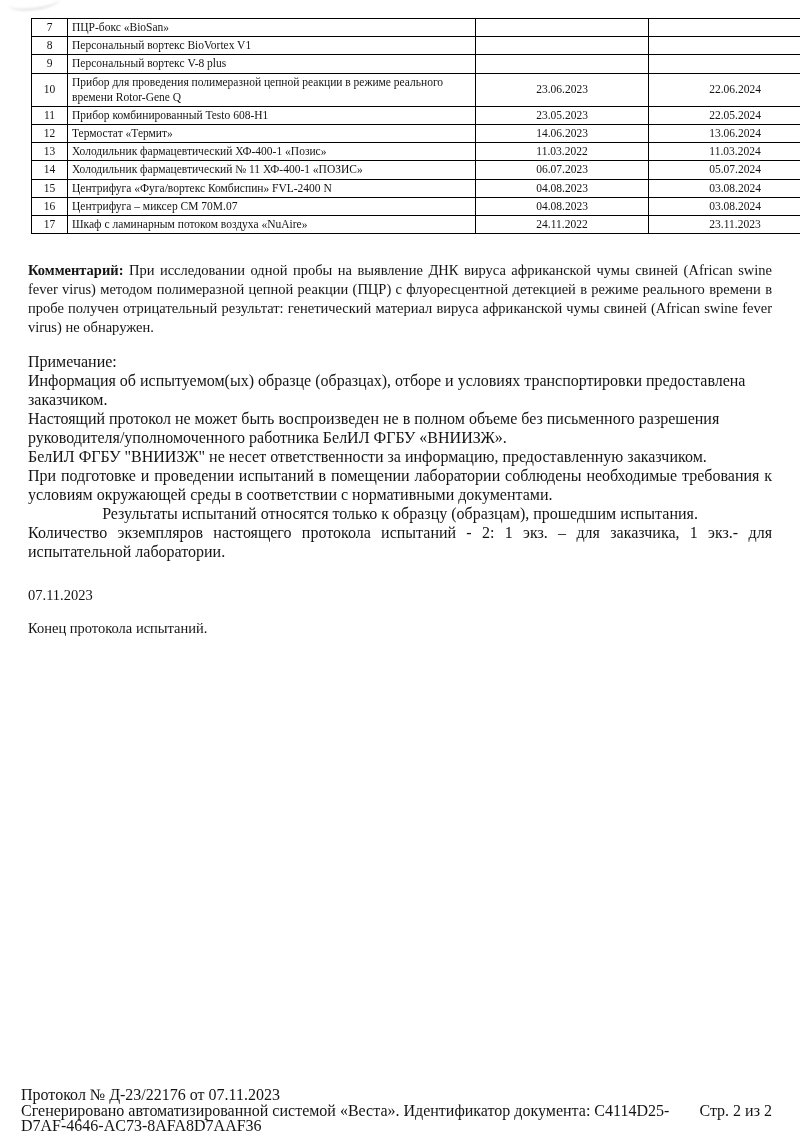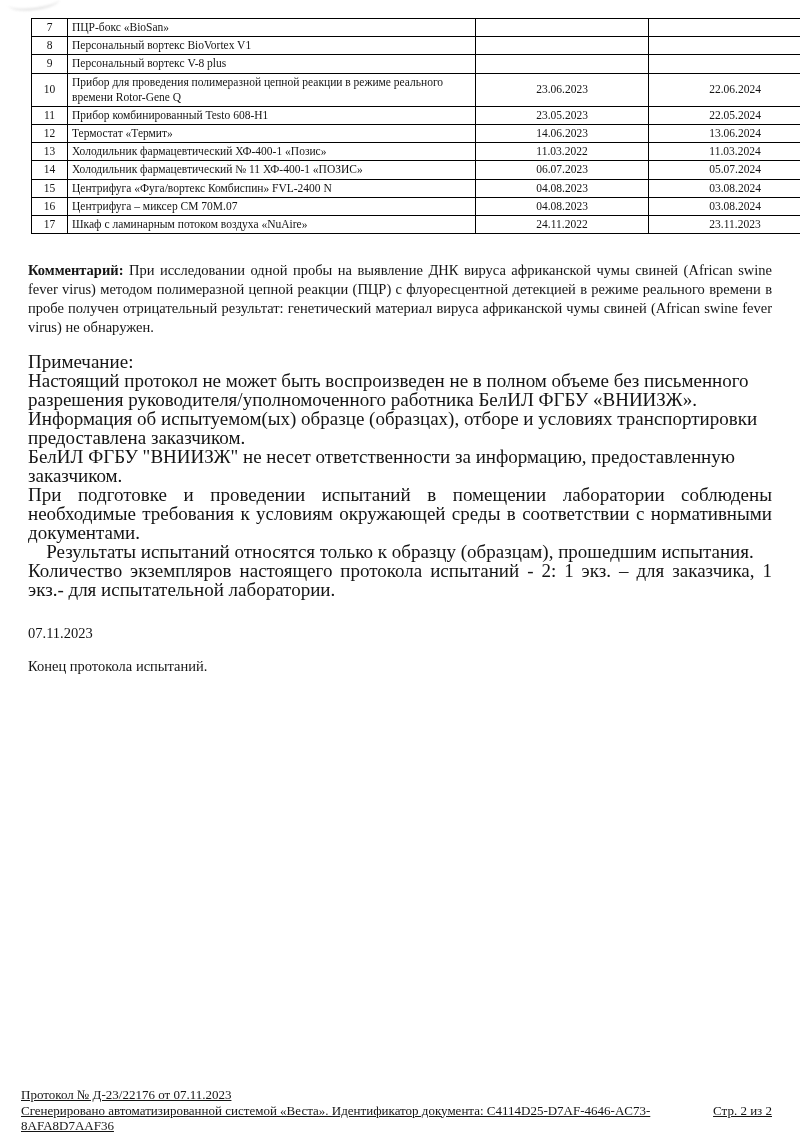--- a/index.html
+++ b/index.html
@@ -25,32 +25,32 @@
     border:1px solid #000;
     font-size:11.5px;line-height:1.32;
     padding:1px 4px;
     overflow:hidden;
   }
   td.c-num{width:27px;text-align:center;padding:1px 0;}
   td.c-name{width:399px;text-align:left;}
   td.c-date{width:164px;text-align:center;}
   .comment{margin-top:27px;font-size:14.5px;line-height:19px;text-align:justify;}
   .comment b{font-weight:bold;}
-  .notes{margin-top:10px;font-size:19px;line-height:19px;}
+  .notes{margin-top:10px;font-size:16px;line-height:19px;}
   .notes p{margin:0;}
   .just{text-align:justify;}
   .bold{font-weight:normal;text-align:center;}
   .sig-row{
     margin-top:25px;display:flex;justify-content:space-between;
     font-size:14.5px;line-height:19px;
   }
   .end-line{font-size:14.5px;line-height:19px;}
   .footer{
     position:absolute;left:21px;right:28px;top:1087px;
-    font-size:13px;line-height:15.5px;text-decoration:underline;
+    font-size:16px;line-height:15.5px;
   }
   .footer-row2{display:flex;justify-content:space-between;}
   .footer-row2 .gen{flex:1;}
   .footer-row2 .pg{white-space:nowrap;padding-left:30px;}
 </style>
 </head>
 <body>
 
 <div class="page">
   <div class="scan-smudge"></div>
@@ -125,22 +125,22 @@
             <td class="c-date">24.11.2022</td>
             <td class="c-date">23.11.2023</td>
           </tr>
         </tbody>
     </table>
 
     <p class="comment"><b>Комментарий:</b> <span>При исследовании одной пробы на выявление ДНК вируса африканской чумы свиней (African swine fever virus) методом полимеразной цепной реакции (ПЦР) с флуоресцентной детекцией в режиме реального времени в пробе получен отрицательный результат: генетический материал вируса африканской чумы свиней (African swine fever virus) не обнаружен.</span></p>
 
     <div class="notes">
       <p>Примечание:</p>
+      <p>Информация об испытуемом(ых) образце (образцах), отборе и условиях транспортировки предоставлена заказчиком.</p>
       <p>Настоящий протокол не может быть воспроизведен не в полном объеме без письменного разрешения руководителя/уполномоченного работника БелИЛ ФГБУ «ВНИИЗЖ».</p>
-      <p>Информация об испытуемом(ых) образце (образцах), отборе и условиях транспортировки предоставлена заказчиком.</p>
       <p>БелИЛ ФГБУ "ВНИИЗЖ" не несет ответственности за информацию, предоставленную заказчиком.</p>
       <p class="just">При подготовке и проведении испытаний в помещении лаборатории соблюдены необходимые требования к условиям окружающей среды в соответствии с нормативными документами.</p>
       <p class="bold">Результаты испытаний относятся только к образцу (образцам), прошедшим испытания.</p>
       <p class="just">Количество экземпляров настоящего протокола испытаний - 2: 1 экз. – для заказчика, 1 экз.- для испытательной лаборатории.</p>
     </div>
 
     <div class="sig-row">
       <span>07.11.2023</span>
     </div>
     <p class="end-line">Конец протокола испытаний.</p>

